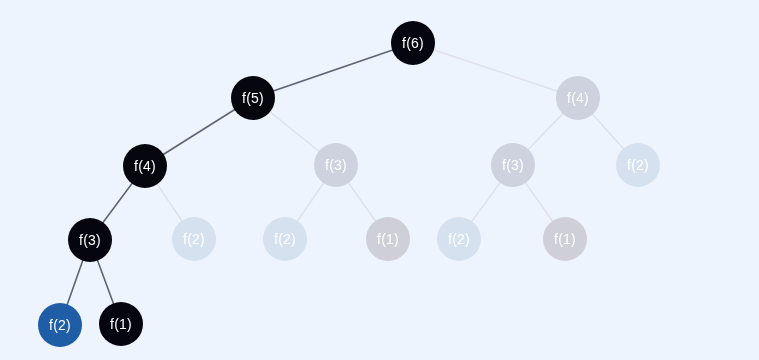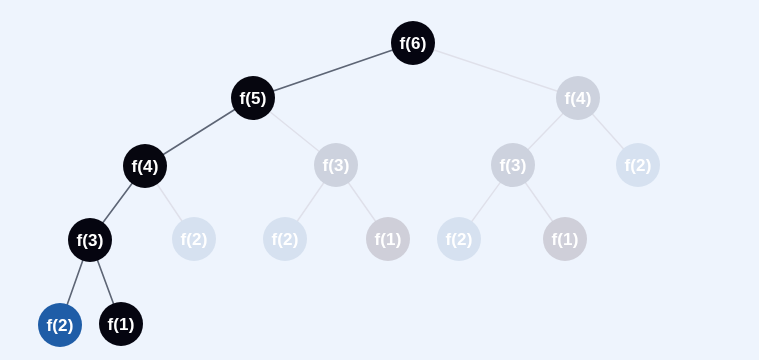--- a/index.html
+++ b/index.html
@@ -37,22 +37,22 @@
     border-radius: 50%;
     display: flex;
     align-items: center;
     justify-content: center;
     box-sizing: border-box;
     user-select: none;
   }
   .node-label {
     color: #ffffff;
     font-family: "Liberation Sans", sans-serif;
-    font-size: 17px;
-    font-weight: bold;
+    font-size: 14px;
+    font-weight: normal;
     letter-spacing: 0.2px;
     line-height: 1;
     pointer-events: none;
   }
 </style>
 </head>
 <body style="width: 759px; height: 360px; background: rgb(238, 244, 253);">
 
 <div id="tree-canvas">
   <svg id="edge-layer" viewBox="0 0 759 360" xmlns="http://www.w3.org/2000/svg">

